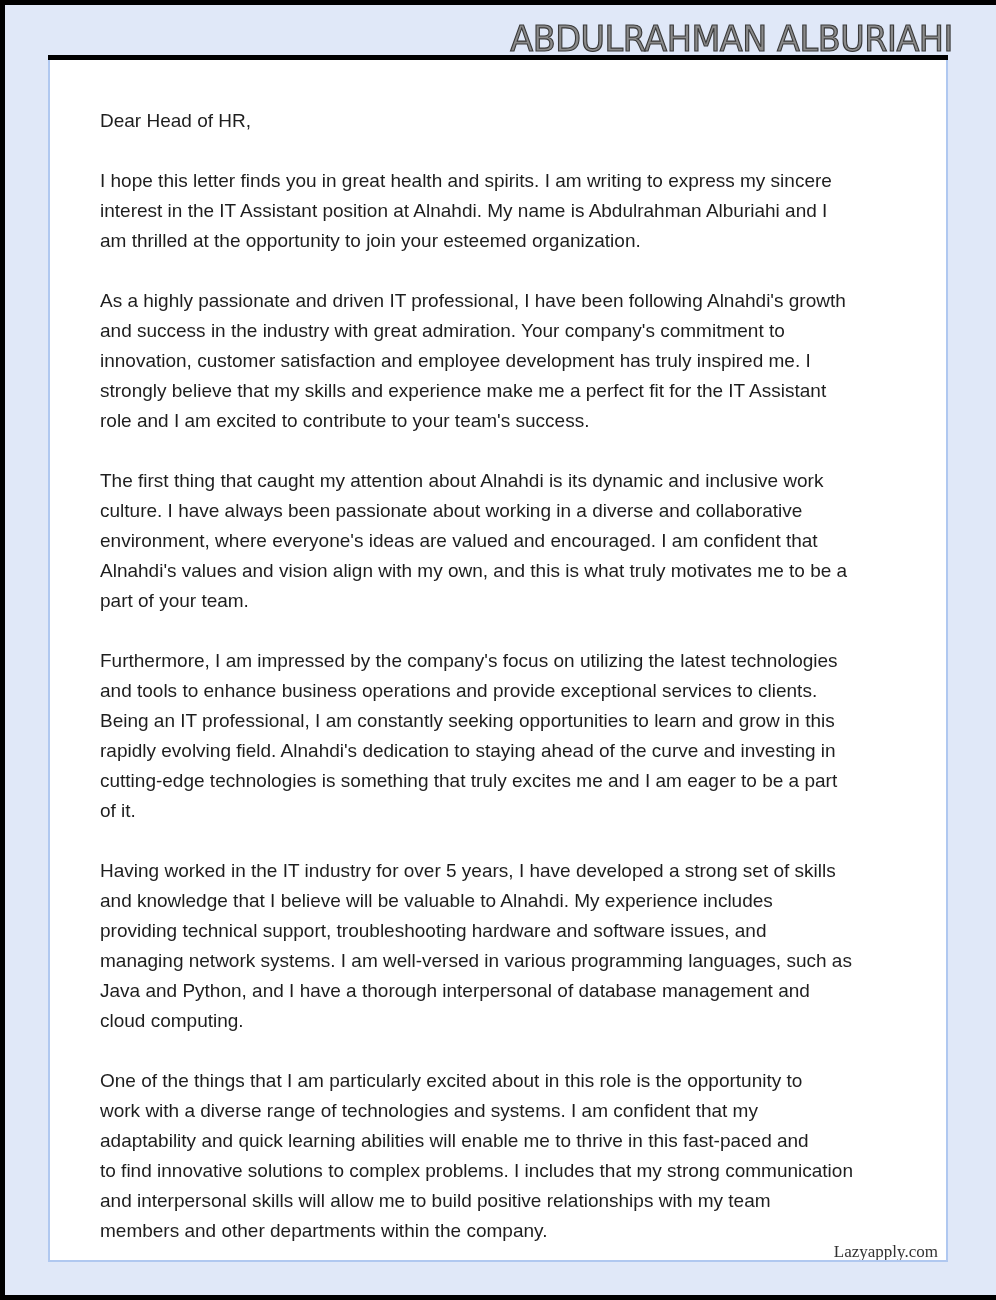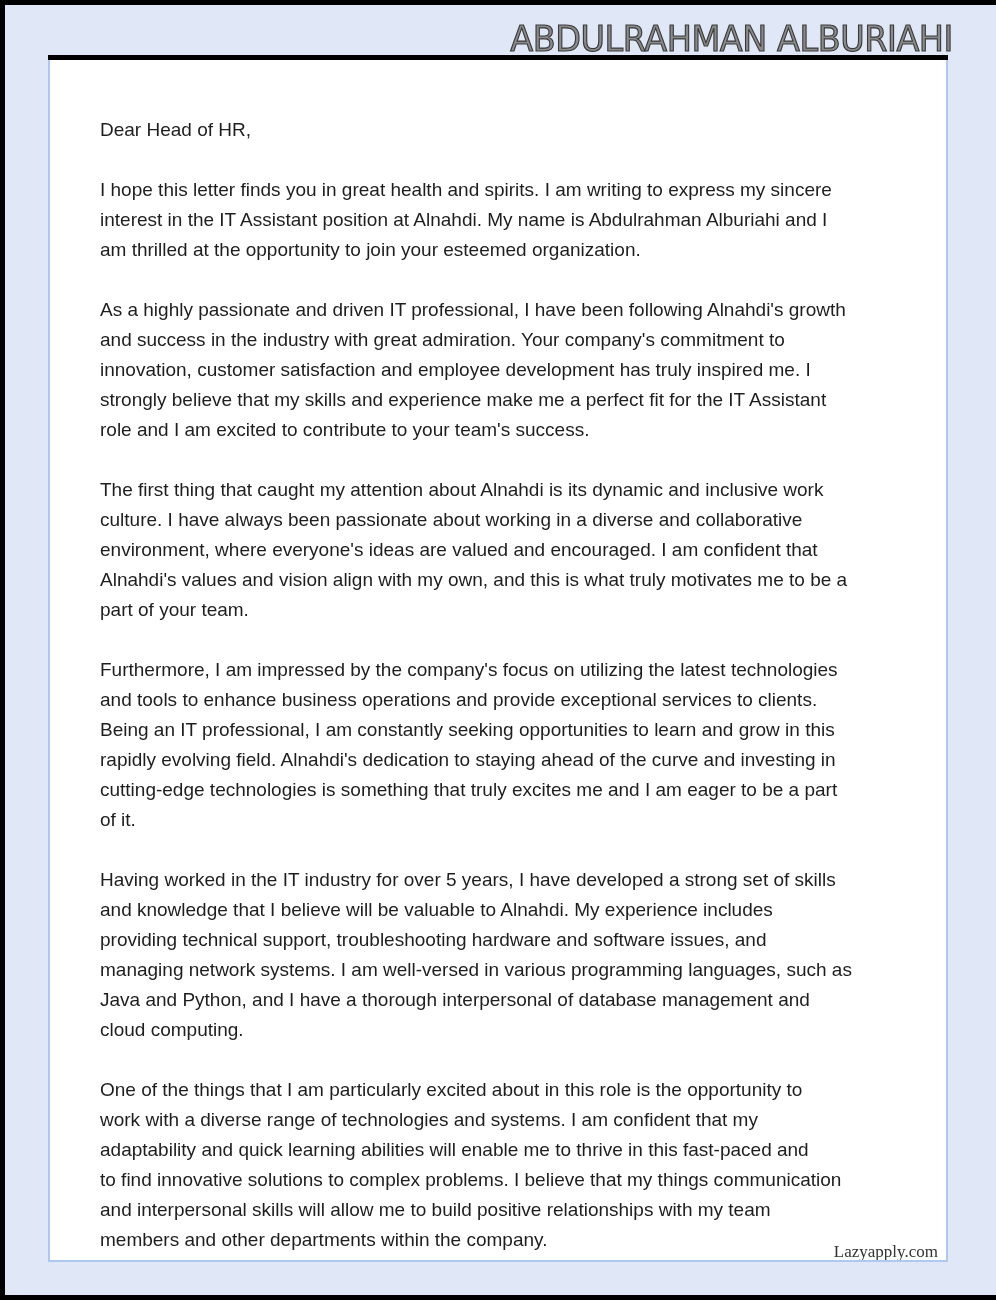--- a/index.html
+++ b/index.html
@@ -63,21 +63,21 @@
     position: absolute;
     left: 50px;
     top: 38px;
     width: 820px;
     font-family: "Liberation Sans", sans-serif;
     font-size: 19px;
     line-height: 30px;
     color: #1e1e1e;
   }
   .para {
-    margin: 17px 0 30px 0;
+    margin: 8px 0 30px 0;
   }
   .line {
     display: block;
     white-space: nowrap;
   }
   .watermark {
     position: absolute;
     right: 8px;
     bottom: 0px;
     font-family: Liberation Serif, serif;
@@ -138,21 +138,21 @@
         <span class="line">providing technical support, troubleshooting hardware and software issues, and</span>
         <span class="line">managing network systems. I am well-versed in various programming languages, such as</span>
         <span class="line">Java and Python, and I have a thorough interpersonal of database management and</span>
         <span class="line">cloud computing.</span>
       </p>
 
       <p class="para">
         <span class="line">One of the things that I am particularly excited about in this role is the opportunity to</span>
         <span class="line">work with a diverse range of technologies and systems. I am confident that my</span>
         <span class="line">adaptability and quick learning abilities will enable me to thrive in this fast-paced and</span>
-        <span class="line">to find innovative solutions to complex problems. I believe that my things communication</span>
+        <span class="line">to find innovative solutions to complex problems. I includes that my strong communication</span>
         <span class="line">and interpersonal skills will allow me to build positive relationships with my team</span>
         <span class="line">members and other departments within the company.</span>
       </p>
     </div>
 
     <div class="watermark">Lazyapply.com</div>
   </div>
 </div>
 
 </body></html>

